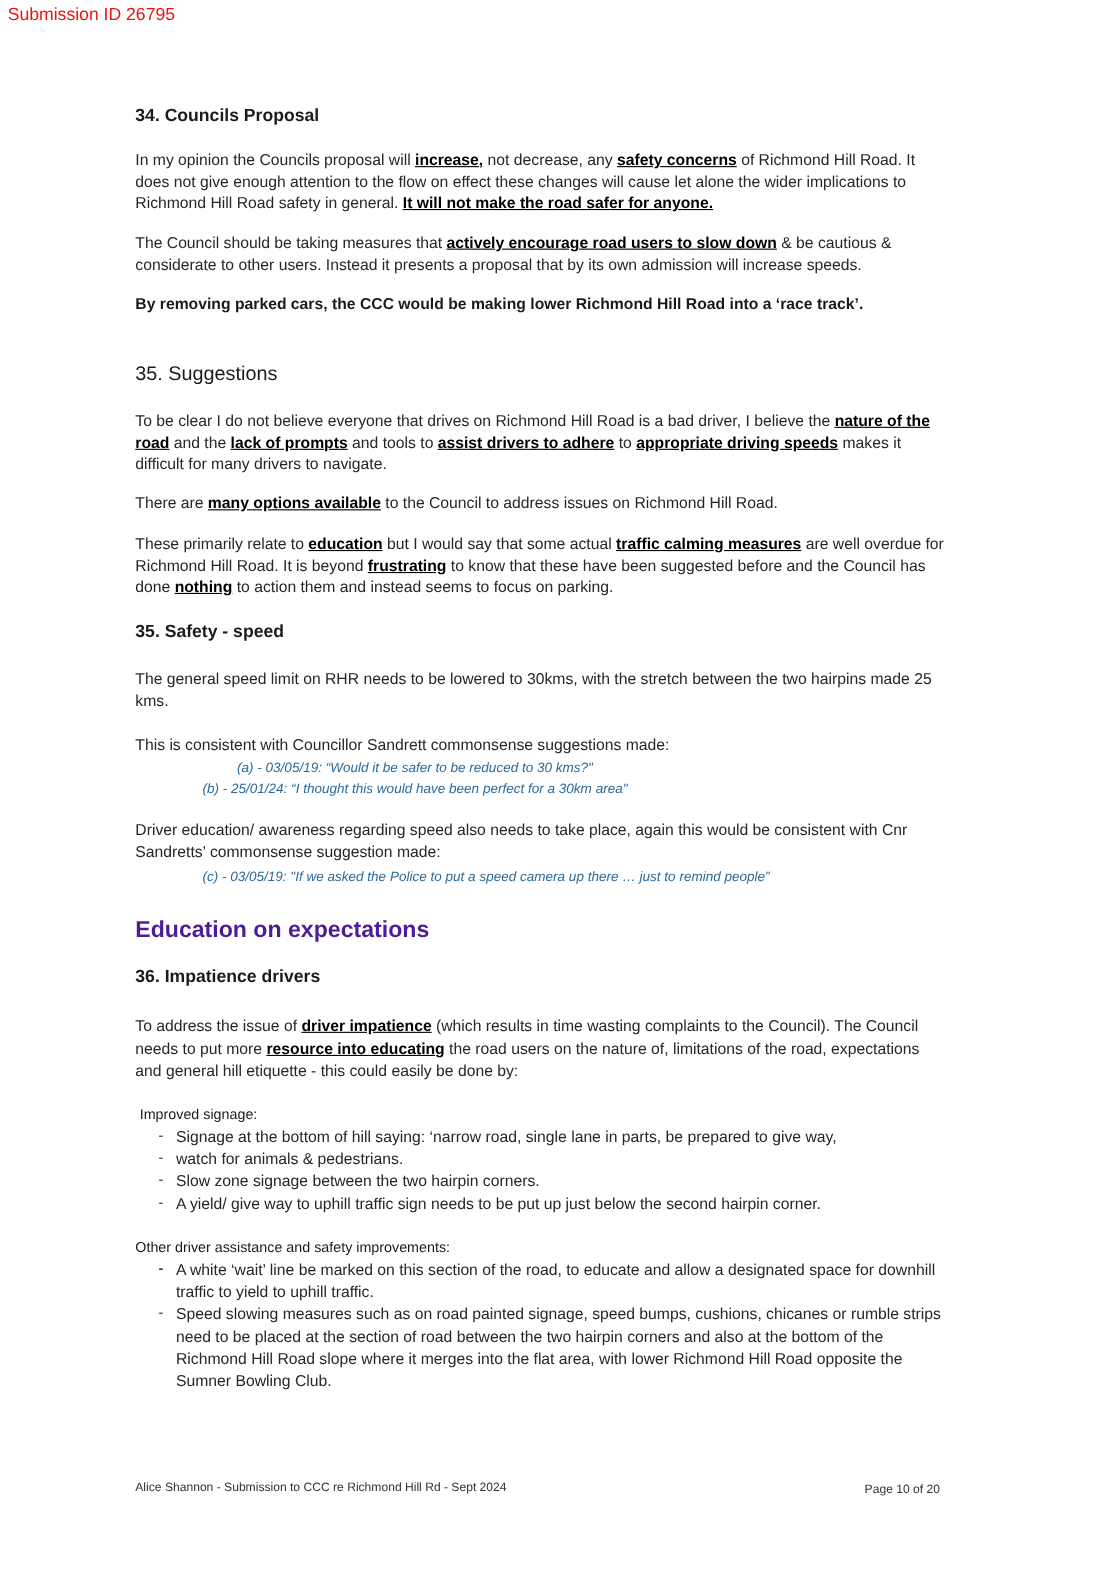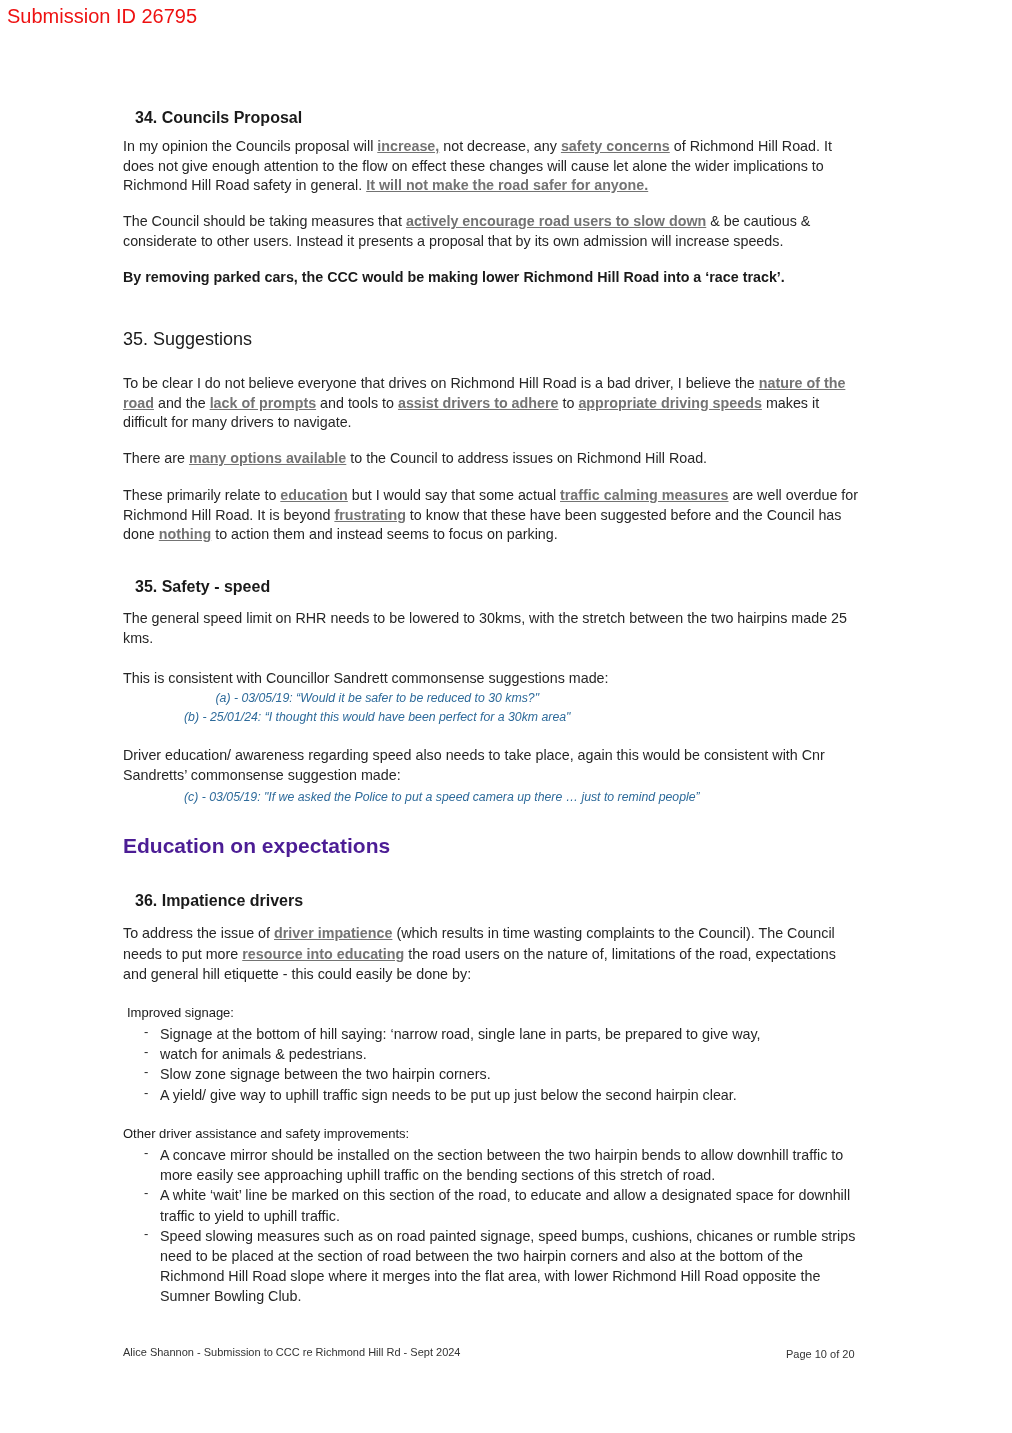--- a/index.html
+++ b/index.html
@@ -1,26 +1,26 @@
 <!DOCTYPE html>
 <html><head>
 <meta charset="utf-8">
 <style>
   html, body { margin: 0; padding: 0; background: #ffffff; }
   body { width: 1012px; height: 1433px; position: relative; overflow: hidden;
          font-family: "Liberation Sans", sans-serif; color: #222222; }
-  .stamp { position: absolute; left: 7px; top: 5px; font-size: 20px; color: #ee1111; }
+  .stamp { position: absolute; left: 7px; top: 5px; font-size: 16px; color: #ee1111; }
   .page { position: absolute; left: 123px; top: 0; width: 740px; }
   .abs { position: absolute; left: 0; }
-  .h2 { font-size: 16px; font-weight: bold; color: #1a1a1a; margin: 12px; }
+  .h2 { font-size: 16px; font-weight: bold; color: #1a1a1a; margin: 0; }
   .h2-lg { font-size: 18px; font-weight: normal; color: #1a1a1a; margin: 0; }
   .h1 { font-size: 21px; font-weight: bold; color: #4c1d95; margin: 0; }
   .p { font-size: 14.3px; line-height: 19.5px; margin: 0; color: #262626; width: 740px; }
   .bold-line { font-size: 14.3px; font-weight: bold; color: #1a1a1a; margin: 0; }
-  .u { font-weight: bold; text-decoration: underline; color: #737373; text-align: right; }
+  .u { font-weight: bold; text-decoration: underline; color: #000000; text-align: right; }
   .quote { font-size: 12.3px; font-style: italic; color: #2d6a9a; line-height: 19px; margin: 0 0 0 61px; text-align: center; }
   .sub-head { font-size: 13px; font-weight: normal; color: #1a1a1a; margin: 0; }
   ul.dash { list-style: none; margin: 0; padding: 0 0 0 37px; }
   ul.dash li { position: relative; font-size: 14.3px; line-height: 20.2px; color: #262626; }
   ul.dash li .bullet { position: absolute; left: -16px; top: -2px; font-size: 13px; }
   .footer-left { position: absolute; left: 123px; top: 1346px; font-size: 11px; color: #333; }
   .footer-right { position: absolute; left: 786px; top: 1348px; font-size: 11px; color: #333; }
 </style>
 </head>
 <body>
@@ -54,25 +54,25 @@
   <h1 class="h1 abs" style="top:834px">Education on expectations</h1>
 
   <h2 class="h2 abs" style="top:880px">36. Impatience drivers</h2>
   <p class="p abs" style="top:923px;line-height:20.5px"><span>To address the issue of </span><span class="u">driver impatience</span><span> (which results in time wasting complaints to the Council). The Council needs to put more </span><span class="u">resource into educating</span><span> the road users on the nature of, limitations of the road, expectations and general hill etiquette - this could easily be done by:</span></p>
 
   <p class="sub-head abs" style="top:1005px;left:4px">Improved signage:</p>
   <ul class="dash abs" style="top:1024px">
       <li><span class="bullet">-</span><span>Signage at the bottom of hill saying: ‘narrow road, single lane in parts, be prepared to give way,</span></li>
       <li><span class="bullet">-</span><span>watch for animals &amp; pedestrians.</span></li>
       <li><span class="bullet">-</span><span>Slow zone signage between the two hairpin corners.</span></li>
-      <li><span class="bullet">-</span><span>A yield/ give way to uphill traffic sign needs to be put up just below the second hairpin clear.</span></li>
+      <li><span class="bullet">-</span><span>A yield/ give way to uphill traffic sign needs to be put up just below the second hairpin corner.</span></li>
     </ul>
 
   <p class="sub-head abs" style="top:1126px">Other driver assistance and safety improvements:</p>
   <ul class="dash abs" style="top:1145px;width:703px">
-      <li><span class="bullet">-</span><span>A concave mirror should be installed on the section between the two hairpin bends to allow downhill traffic to more easily see approaching uphill traffic on the bending sections of this stretch of road.</span></li>
+      <li><span class="bullet">-</span></li>
       <li><span class="bullet">-</span><span>A white ‘wait’ line be marked on this section of the road, to educate and allow a designated space for downhill traffic to yield to uphill traffic.</span></li>
       <li><span class="bullet">-</span><span>Speed slowing measures such as on road painted signage, speed bumps, cushions, chicanes or rumble strips need to be placed at the section of road between the two hairpin corners and also at the bottom of the Richmond Hill Road slope where it merges into the flat area, with lower Richmond Hill Road opposite the Sumner Bowling Club.</span></li>
     </ul>
 </div>
 
 <div class="footer-left">Alice Shannon - Submission to CCC re Richmond Hill Rd - Sept 2024</div>
 <div class="footer-right">Page 10 of 20</div>
 
 </body></html>

